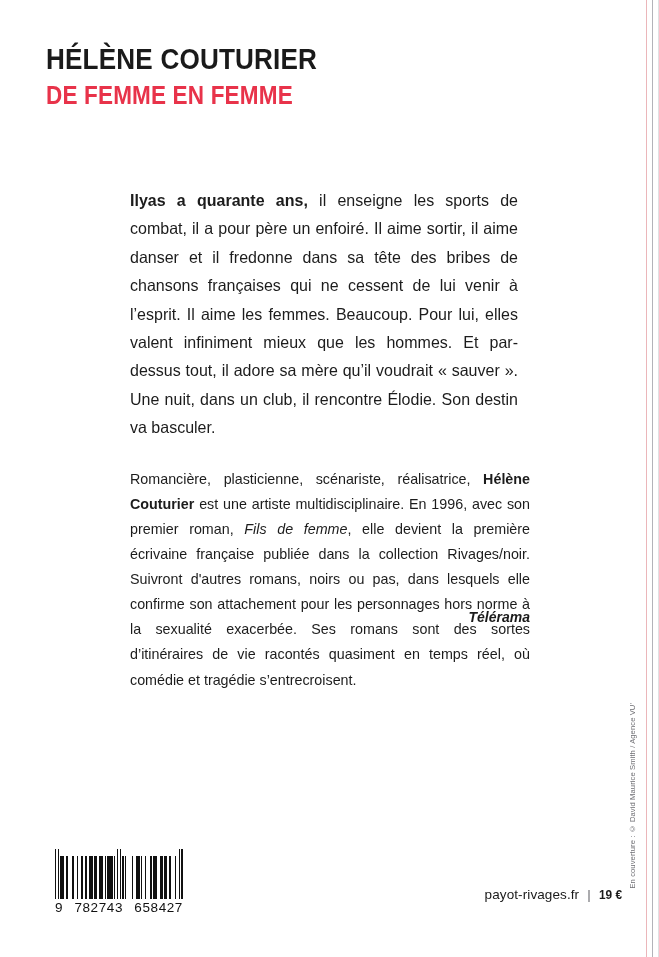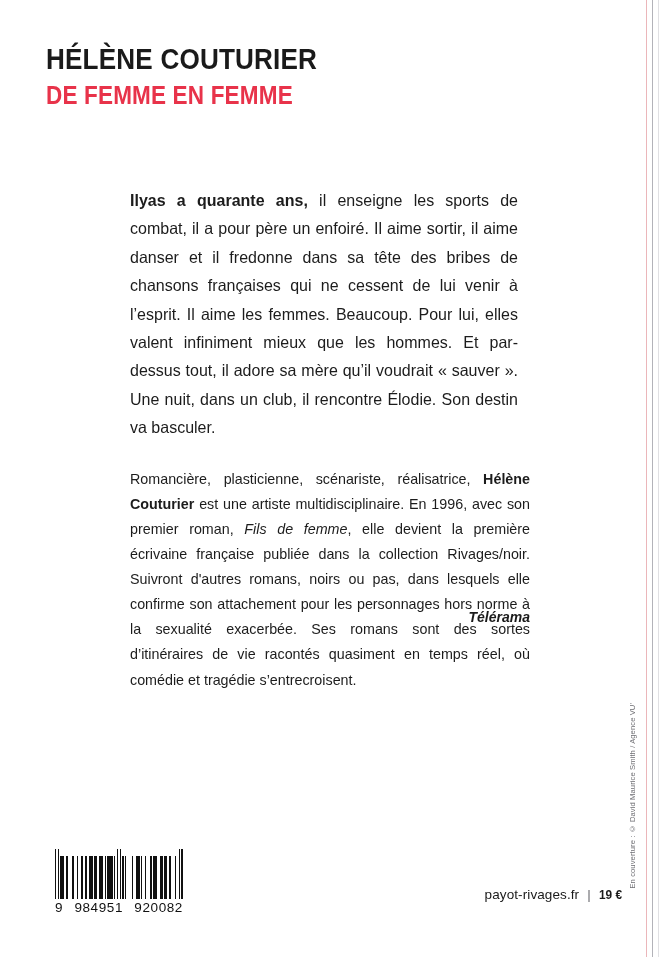--- a/index.html
+++ b/index.html
@@ -302,22 +302,22 @@
         <span class="gap" style="width: 1.34737px; min-width: 1.34737px;"></span>
         <span class="short" style="width: 1.34737px; min-width: 1.34737px;"></span>
         <span class="gap" style="width: 1.34737px; min-width: 1.34737px;"></span>
         <span class="gap" style="width: 1.34737px; min-width: 1.34737px;"></span>
         <span class="guard" style="width: 1.34737px; min-width: 1.34737px;"></span>
         <span class="gap" style="width: 1.34737px; min-width: 1.34737px;"></span>
         <span class="guard" style="width: 1.34737px; min-width: 1.34737px;"></span>
       </div>
     <div class="barcode-digits">
       <span class="grp">9</span>
-      <span class="grp">984951</span>
-      <span class="grp">920082</span>
+      <span class="grp">782743</span>
+      <span class="grp">658427</span>
     </div>
   </div>
 
   <div class="pub-line">
     <span class="pub-site">payot-rivages.fr</span>
     <span class="pub-sep">|</span>
     <span class="pub-price">19 €</span>
   </div>
 
 </div>

